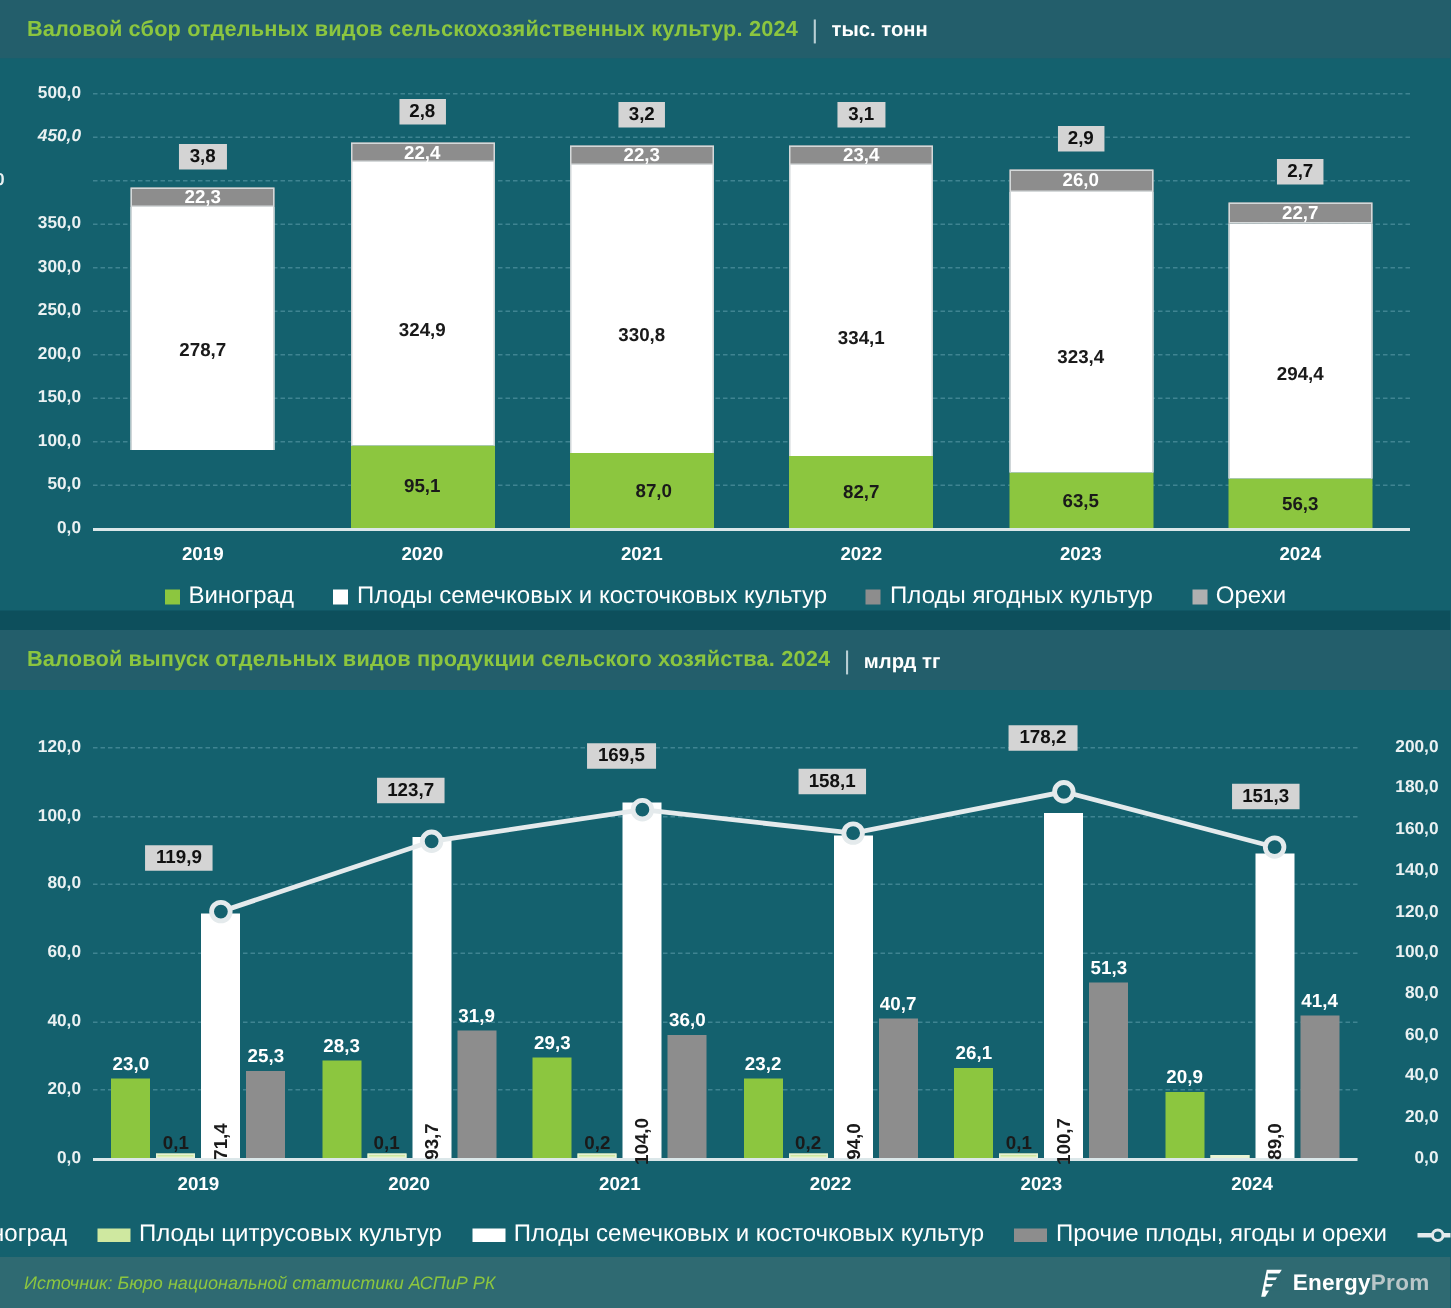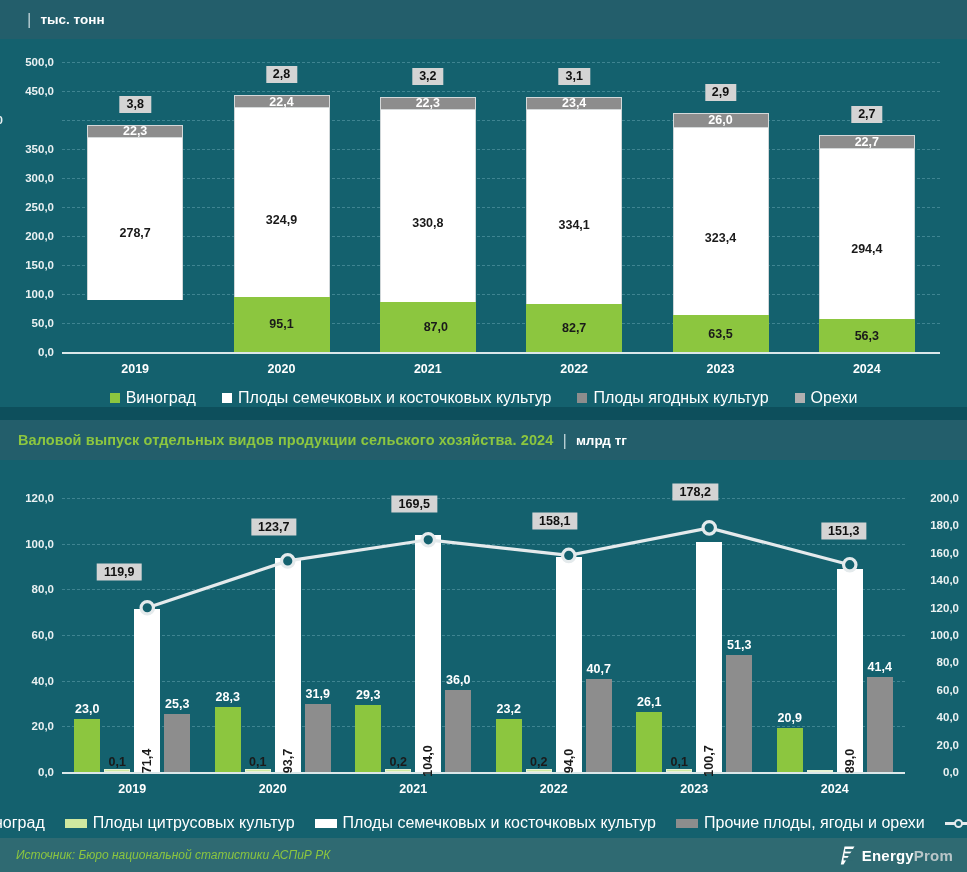--- a/index.html
+++ b/index.html
@@ -117,20 +117,21 @@
   .brand .mark { width: 17px; height: 19px; position: relative; }
   .brand .btxt { font-size: 15px; font-weight: bold; color:#ffffff; letter-spacing:.2px;}
   .brand .btxt i { font-style: normal; color:#b9c6c8; font-weight:bold; }
 </style>
 </head>
 <body>
 
 <div class="page">
 
   <div class="title-band b1">
+    <span class="t-main">Валовой сбор отдельных видов сельскохозяйственных культур. 2024</span>
     <span class="t-sep">|</span>
     <span class="t-unit">тыс. тонн</span>
   </div>
 
   <div class="panel panel1">
     <div class="plot" id="plot1" style="left:0;top:0;width:967px;height:368px;">
         <div class="gridline" style="left: 62px; top: 313px; width: 878px;"></div>
         <div class="ytick" style="right: 913px; top: 313px;">0,0</div>
         <div class="gridline" style="left: 62px; top: 284px; width: 878px;"></div>
         <div class="ytick" style="right: 913px; top: 284px;">50,0</div>
@@ -142,21 +143,21 @@
         <div class="ytick" style="right: 913px; top: 197px;">200,0</div>
         <div class="gridline" style="left: 62px; top: 168px; width: 878px;"></div>
         <div class="ytick" style="right: 913px; top: 168px;">250,0</div>
         <div class="gridline" style="left: 62px; top: 139px; width: 878px;"></div>
         <div class="ytick" style="right: 913px; top: 139px;">300,0</div>
         <div class="gridline" style="left: 62px; top: 110px; width: 878px;"></div>
         <div class="ytick" style="right: 913px; top: 110px;">350,0</div>
         <div class="gridline" style="left: 62px; top: 81px; width: 878px;"></div>
         <div class="ytick" style="right: 964px; top: 81px;">400,0</div>
         <div class="gridline" style="left: 62px; top: 52px; width: 878px;"></div>
-        <div class="ytick" style="right: 913px; top: 52px;">450,0</div>
+        <div class="ytick" style="right: 913px; top: 52px; font-style: italic;">450,0</div>
         <div class="gridline" style="left: 62px; top: 23px; width: 878px;"></div>
         <div class="ytick" style="right: 913px; top: 23px;">500,0</div>
         <div class="axisline" style="left: 62px; top: 313px; width: 878px;"></div>
         <div class="c1group" style="left: 87.1667px; bottom: 55px; width: 96px; height: 290px;">
           <div class="seg seg-pome" style="bottom: 52.432px; height: 161.646px;">
             <span class="seg-label" style="margin-top: 29.0963px;">278,7</span>
           </div>
           <div class="seg seg-berry" style="bottom: 214.078px; height: 12.934px;">
             <span class="seg-label on-dark">22,3</span>
           </div>
@@ -304,21 +305,21 @@
         <div class="c2group" style="left: 214.75px; bottom: 66px; width: 116px; height: 274px; gap: 4px;">
           <div class="bar bar-grape" style="width: 26px; height: 64.6183px;">
             <span class="val">28,3</span>
           </div>
           <div class="bar bar-citrus" style="width: 26px; height: 3px;">
             <span class="val" style="bottom: 2px; margin-bottom: 0px; color: rgb(26, 26, 26);">0,1</span>
           </div>
           <div class="bar bar-pome" style="width: 26px; height: 213.948px;">
             <span class="val-in">93,7</span>
           </div>
-          <div class="bar bar-other" style="width: 26px; height: 68px;">
+          <div class="bar bar-other" style="width: 26px; height: 85px;">
             <span class="val">31,9</span>
           </div>
         </div>
         <div class="xlabel" style="left: 222.75px; top: 322px; width: 100px;">2020</div>
         <div class="c2group" style="left: 355.25px; bottom: 66px; width: 116px; height: 274px; gap: 4px;">
           <div class="bar bar-grape" style="width: 26px; height: 66.9017px;">
             <span class="val">29,3</span>
           </div>
           <div class="bar bar-citrus" style="width: 26px; height: 3px;">
             <span class="val" style="bottom: 2px; margin-bottom: 0px; color: rgb(26, 26, 26);">0,2</span>

